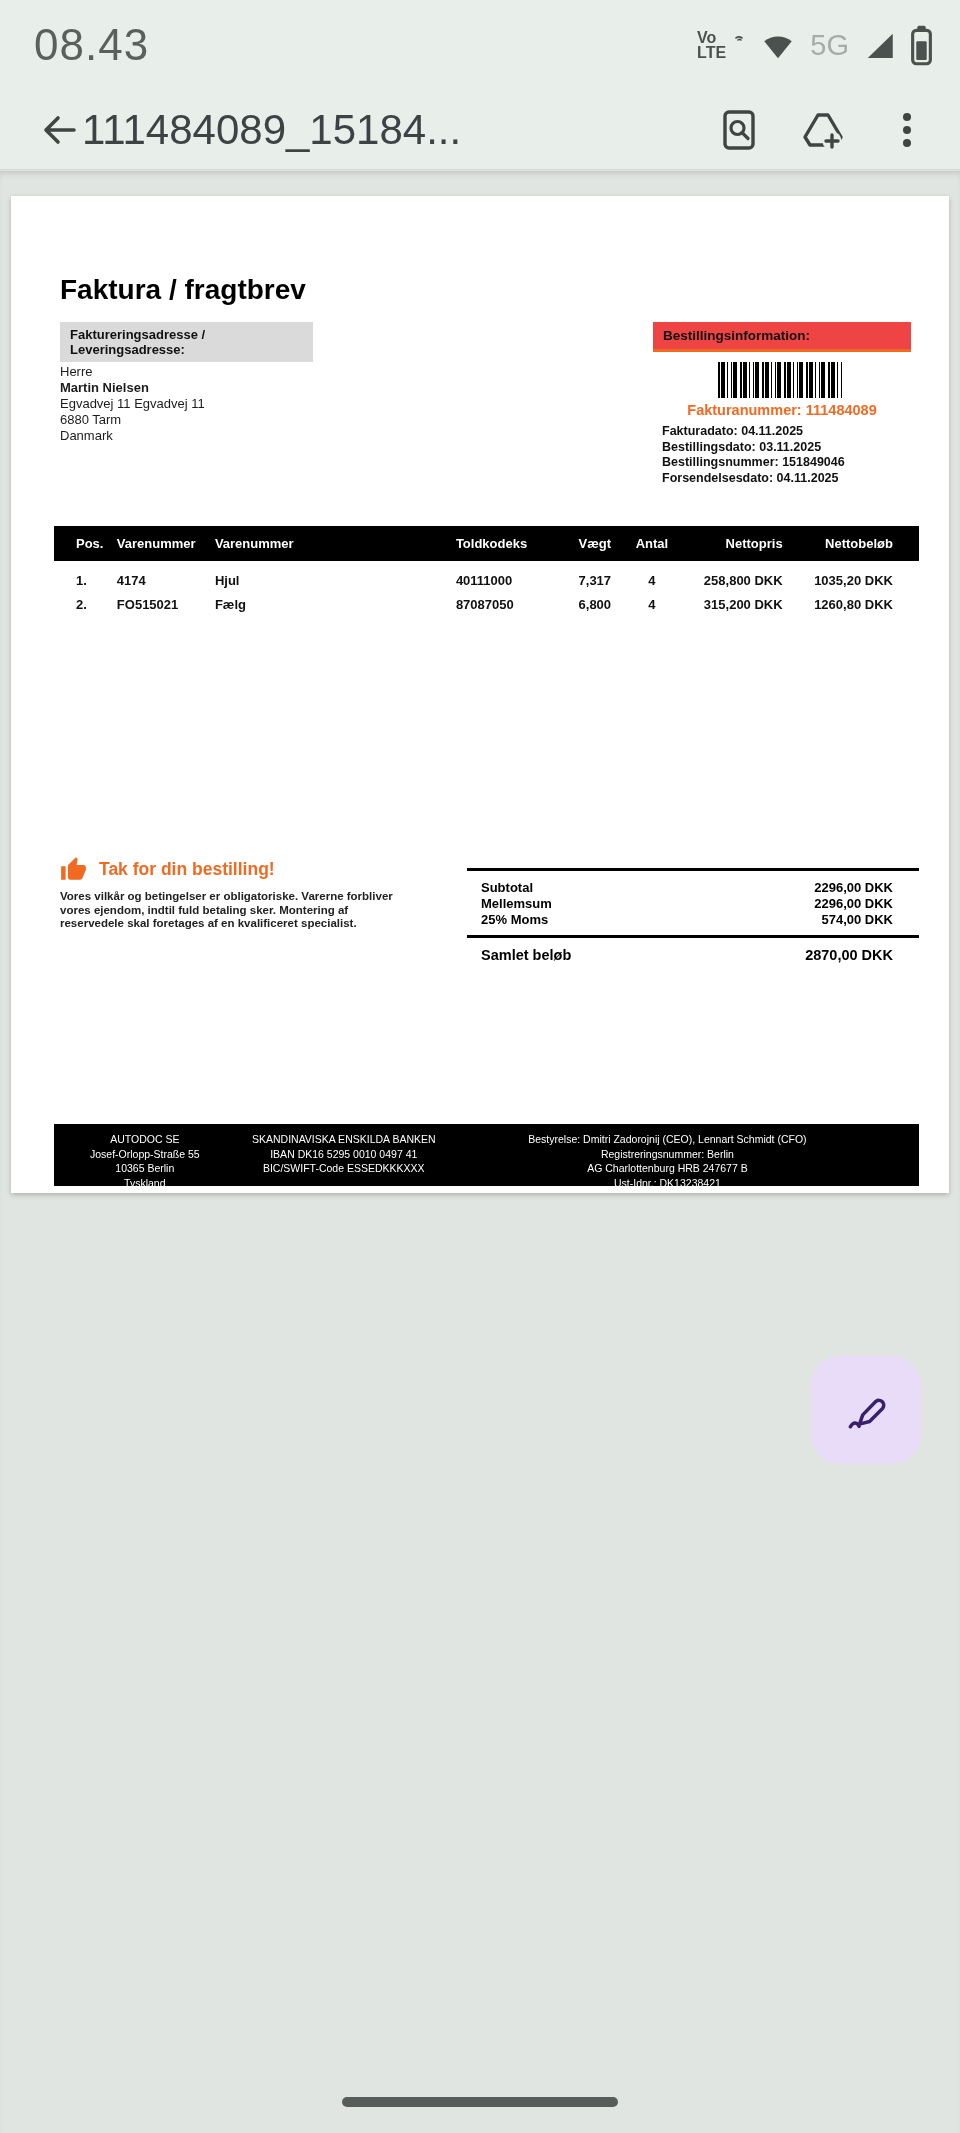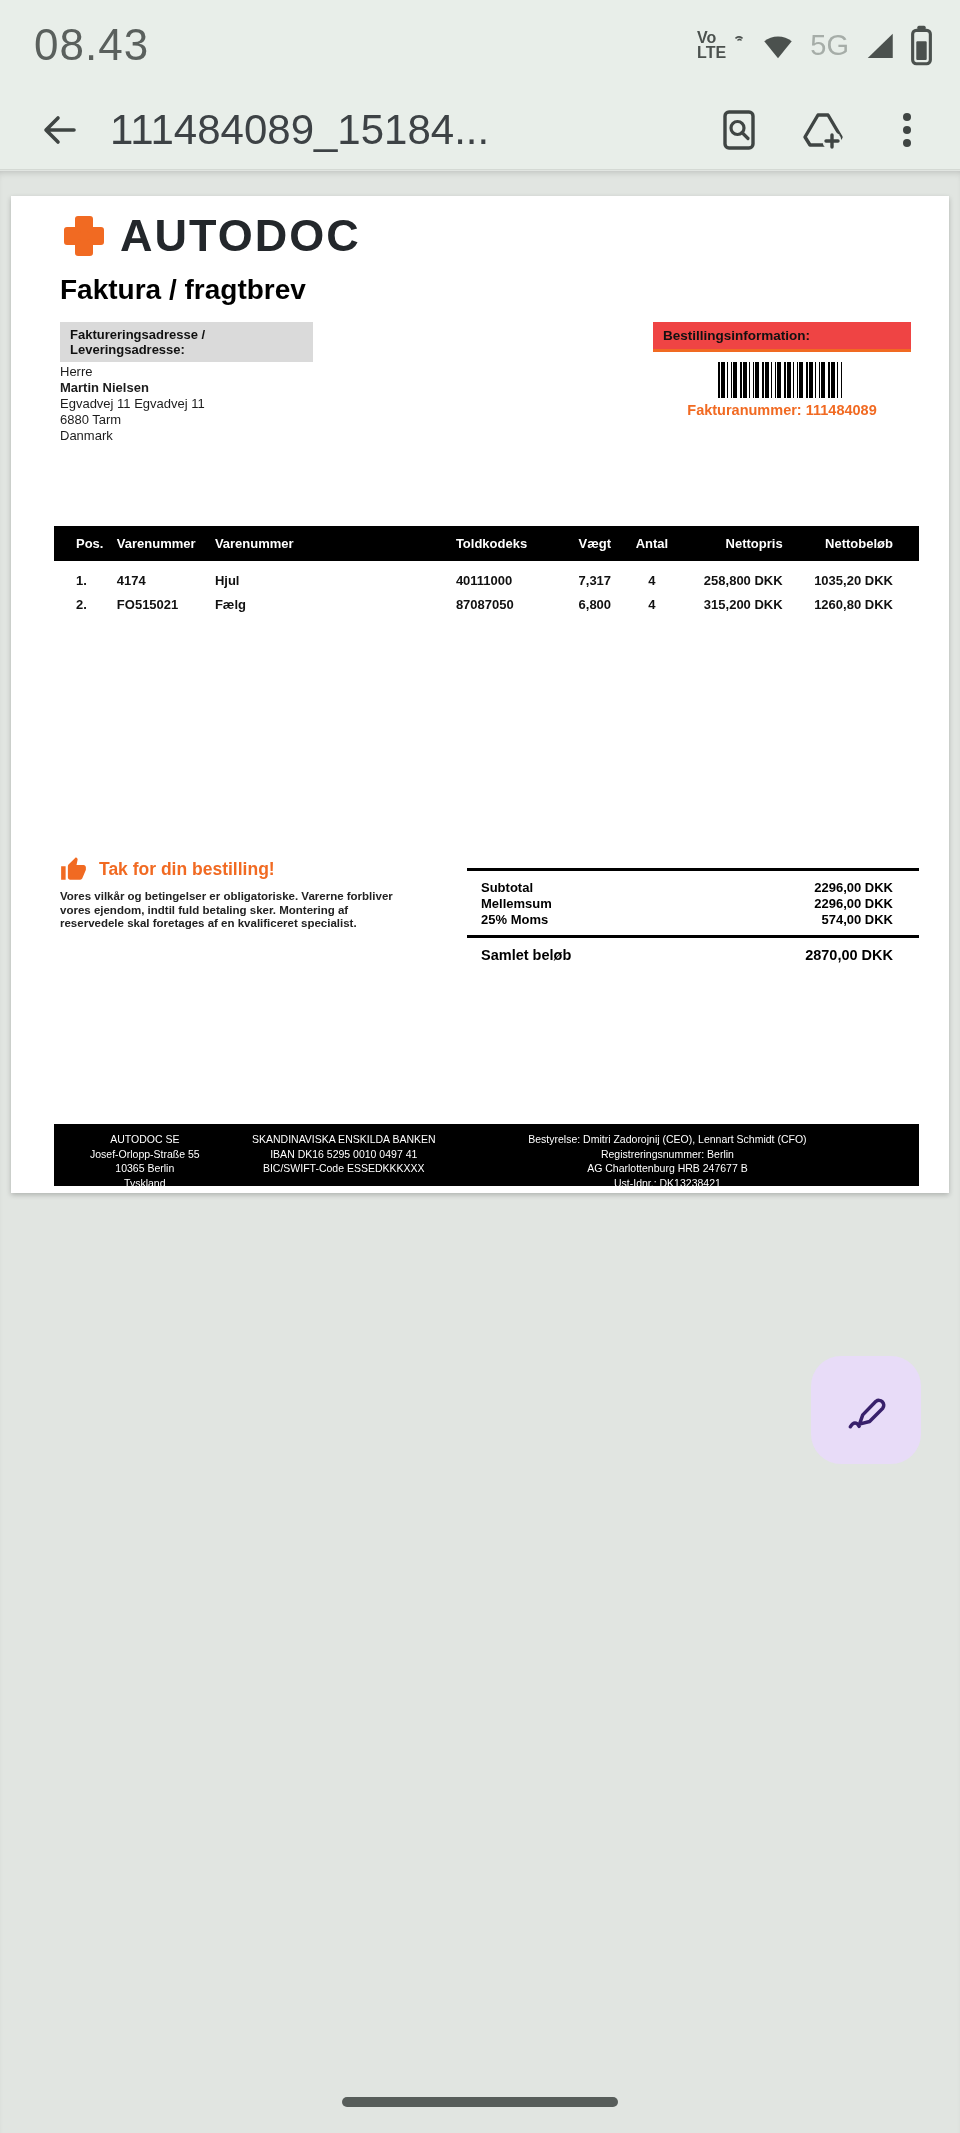--- a/index.html
+++ b/index.html
@@ -12,21 +12,21 @@
     display:flex; align-items:center; justify-content:space-between; padding:0 26px 0 34px; }
   .time { font-size:44px; color:#5a605d; letter-spacing:1px; }
   .status-icons { display:flex; align-items:center; gap:15px; }
   .volte { font-size:16px; line-height:15px; font-weight:700; color:#4b514e; text-align:left; }
   .volte .v1 { display:flex; align-items:flex-start; gap:18px; }
   .net5g { font-size:29px; color:#a6ada8; font-weight:400; }
 
   
   .app-bar { position:absolute; top:90px; left:0; width:960px; height:80px; background:#e8eee9;
     display:flex; align-items:center; padding:0 30px 0 36px; border-bottom:1px solid #d4d9d4; }
-  .app-title { flex:1; margin-left:28px; font-size:42px; color:#3d4245; white-space:nowrap; overflow:hidden; }
+  .app-title { flex:1; font-size:42px; color:#3d4245; white-space:nowrap; overflow:hidden; }
   .app-actions { display:flex; align-items:center; gap:38px; }
   .icon-btn { display:block; cursor:pointer; }
 
   
   .viewer { position:absolute; top:171px; left:0; width:960px; height:1962px; background:#e1e5e1;
     box-shadow: inset 0 5px 7px -4px rgba(0,0,0,.18); }
   .page { position:absolute; left:11px; top:25px; width:938px; height:997px; background:#ffffff;
     box-shadow:0 2px 5px rgba(0,0,0,.22); color:#111; }
 
   
@@ -134,44 +134,44 @@
         <circle cx="23" cy="10" r="4" fill="#3f4543"></circle>
           <circle cx="23" cy="23" r="4" fill="#3f4543"></circle>
           <circle cx="23" cy="36" r="4" fill="#3f4543"></circle>
       </svg>
     </div>
   </div>
 
   <div class="viewer">
     <div class="page">
 
-      <div class="logo">
-        <svg width="48" height="48" viewBox="0 0 48 48">
-          <path d="M18 7h12v11h11v12H30v11H18V30H7V18h11z" fill="#f16a22" stroke="#f16a22" stroke-width="6" stroke-linejoin="round"></path>
-        </svg>
-        <span class="logo-text">AUTODOC</span>
-      </div>
 
       <div class="doc-title">Faktura / fragtbrev</div>
 
       <div class="addr-box">
         <div>Faktureringsadresse /</div>
         <div>Leveringsadresse:</div>
       </div>
       <div class="addr-lines">
         <div>Herre</div>
         <div class="b">Martin Nielsen</div>
         <div>Egvadvej 11 Egvadvej 11</div>
         <div>6880 Tarm</div>
         <div>Danmark</div>
       </div>
 
       <div class="order-box">Bestillingsinformation:</div>
       <div class="barcode"></div>
       <div class="invoice-no">Fakturanummer: 111484089</div>
+      <div class="order-lines">
+        <div>Fakturadato: 04.11.2025</div>
+        <div>Bestillingsdato: 03.11.2025</div>
+        <div>Bestillingsnummer: 151849046</div>
+        <div>Forsendelsesdato: 04.11.2025</div>
+      </div>
 
       <div class="items-table">
         <div class="thead tgrid">
           <span>Pos.</span>
           <span>Varenummer</span>
           <span>Varenummer</span>
           <span>Toldkodeks</span>
           <span>Vægt</span>
           <span>Antal</span>
           <span>Nettopris</span>

